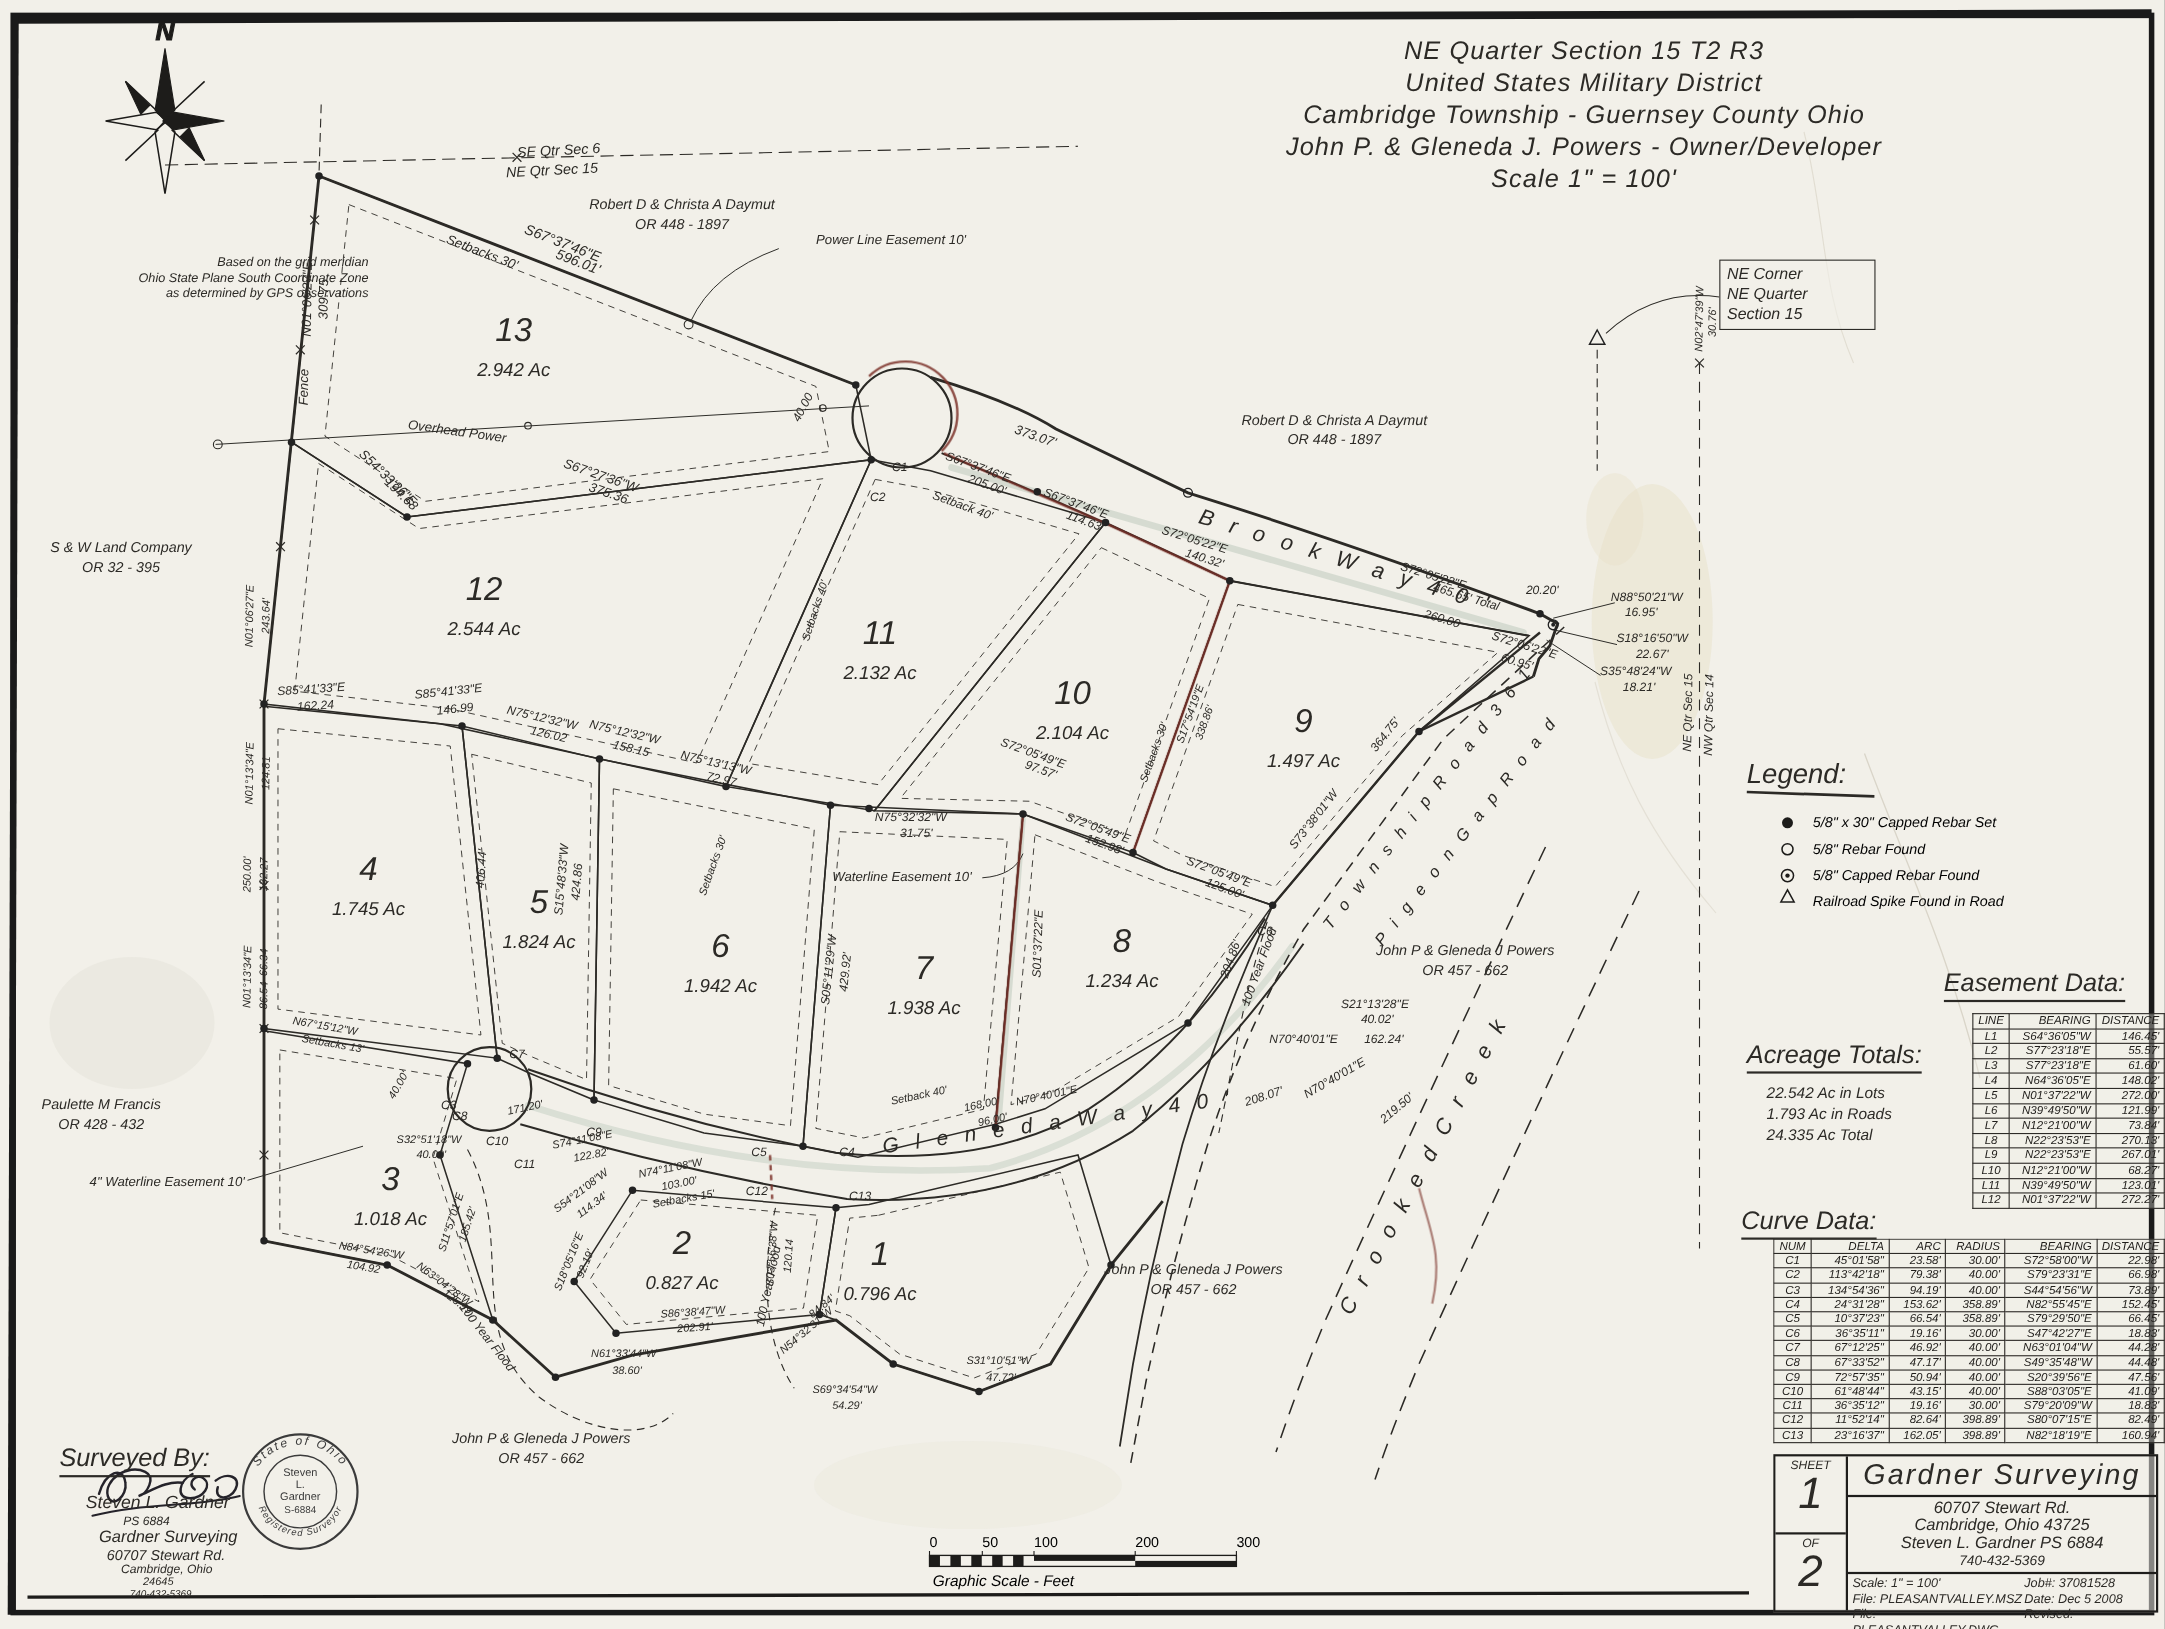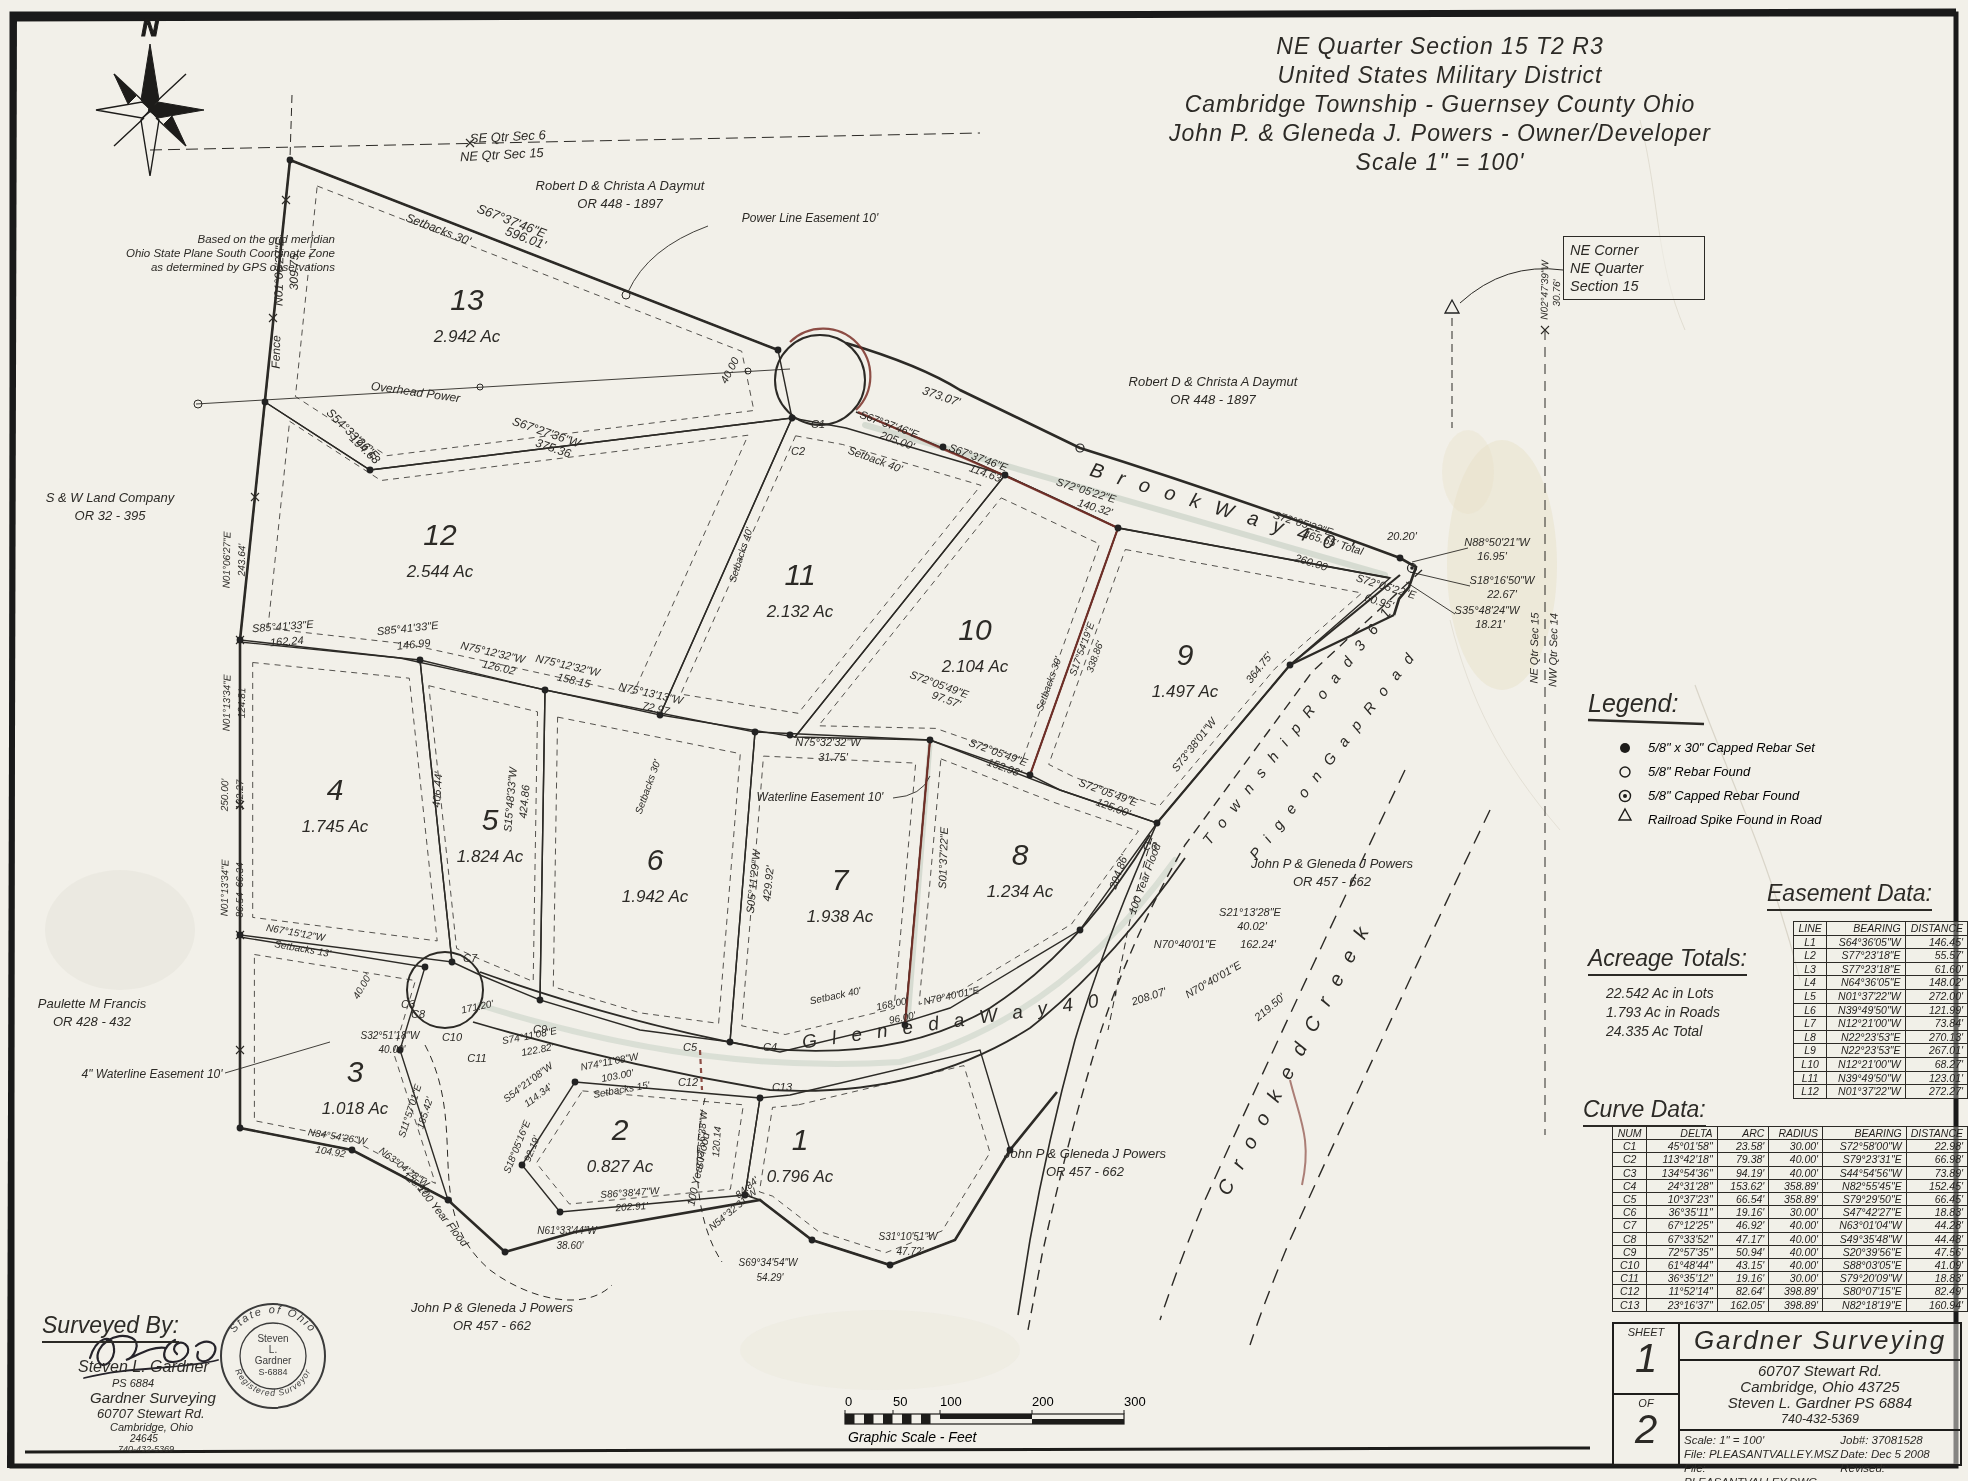--- a/index.html
+++ b/index.html
@@ -36,21 +36,21 @@
   .sb-small{font-size:11px;padding-top:2px;}
   .sb-big{font-size:40px;line-height:40px;}
   .sb-right{flex:1;display:flex;flex-direction:column;}
   .sb-title{font-style:italic;font-size:26px;text-align:center;letter-spacing:2px;border-bottom:2px solid #1e1d1b;padding:1px 0 3px;}
   .sb-addr{font-style:italic;text-align:center;font-size:15px;line-height:16px;border-bottom:2px solid #1e1d1b;padding:2px 0;}
   .sb-addr .ph{font-size:12.5px;}
   .sb-info{flex:1;display:flex;font-style:italic;font-size:11.5px;line-height:14px;padding:2px 4px;}
   .sb-info .colL{flex:1.35;}
   .sb-info .colR{flex:1;}
   
-  .survey-h{left:42px;top:1312px;font-style:italic;font-size:23px;border-bottom:2.5px solid #2c2a26;padding-bottom:2px;}
+  .survey-h{left:54px;top:1312px;font-style:italic;font-size:23px;border-bottom:2.5px solid #2c2a26;padding-bottom:2px;}
   .sv{white-space:nowrap;font-style:italic;}
 </style>
 </head>
 <body>
 
 <div class="page">
 
   <svg class="base" width="1968" height="1481" viewBox="0 0 1968 1481">
 
     <g>

